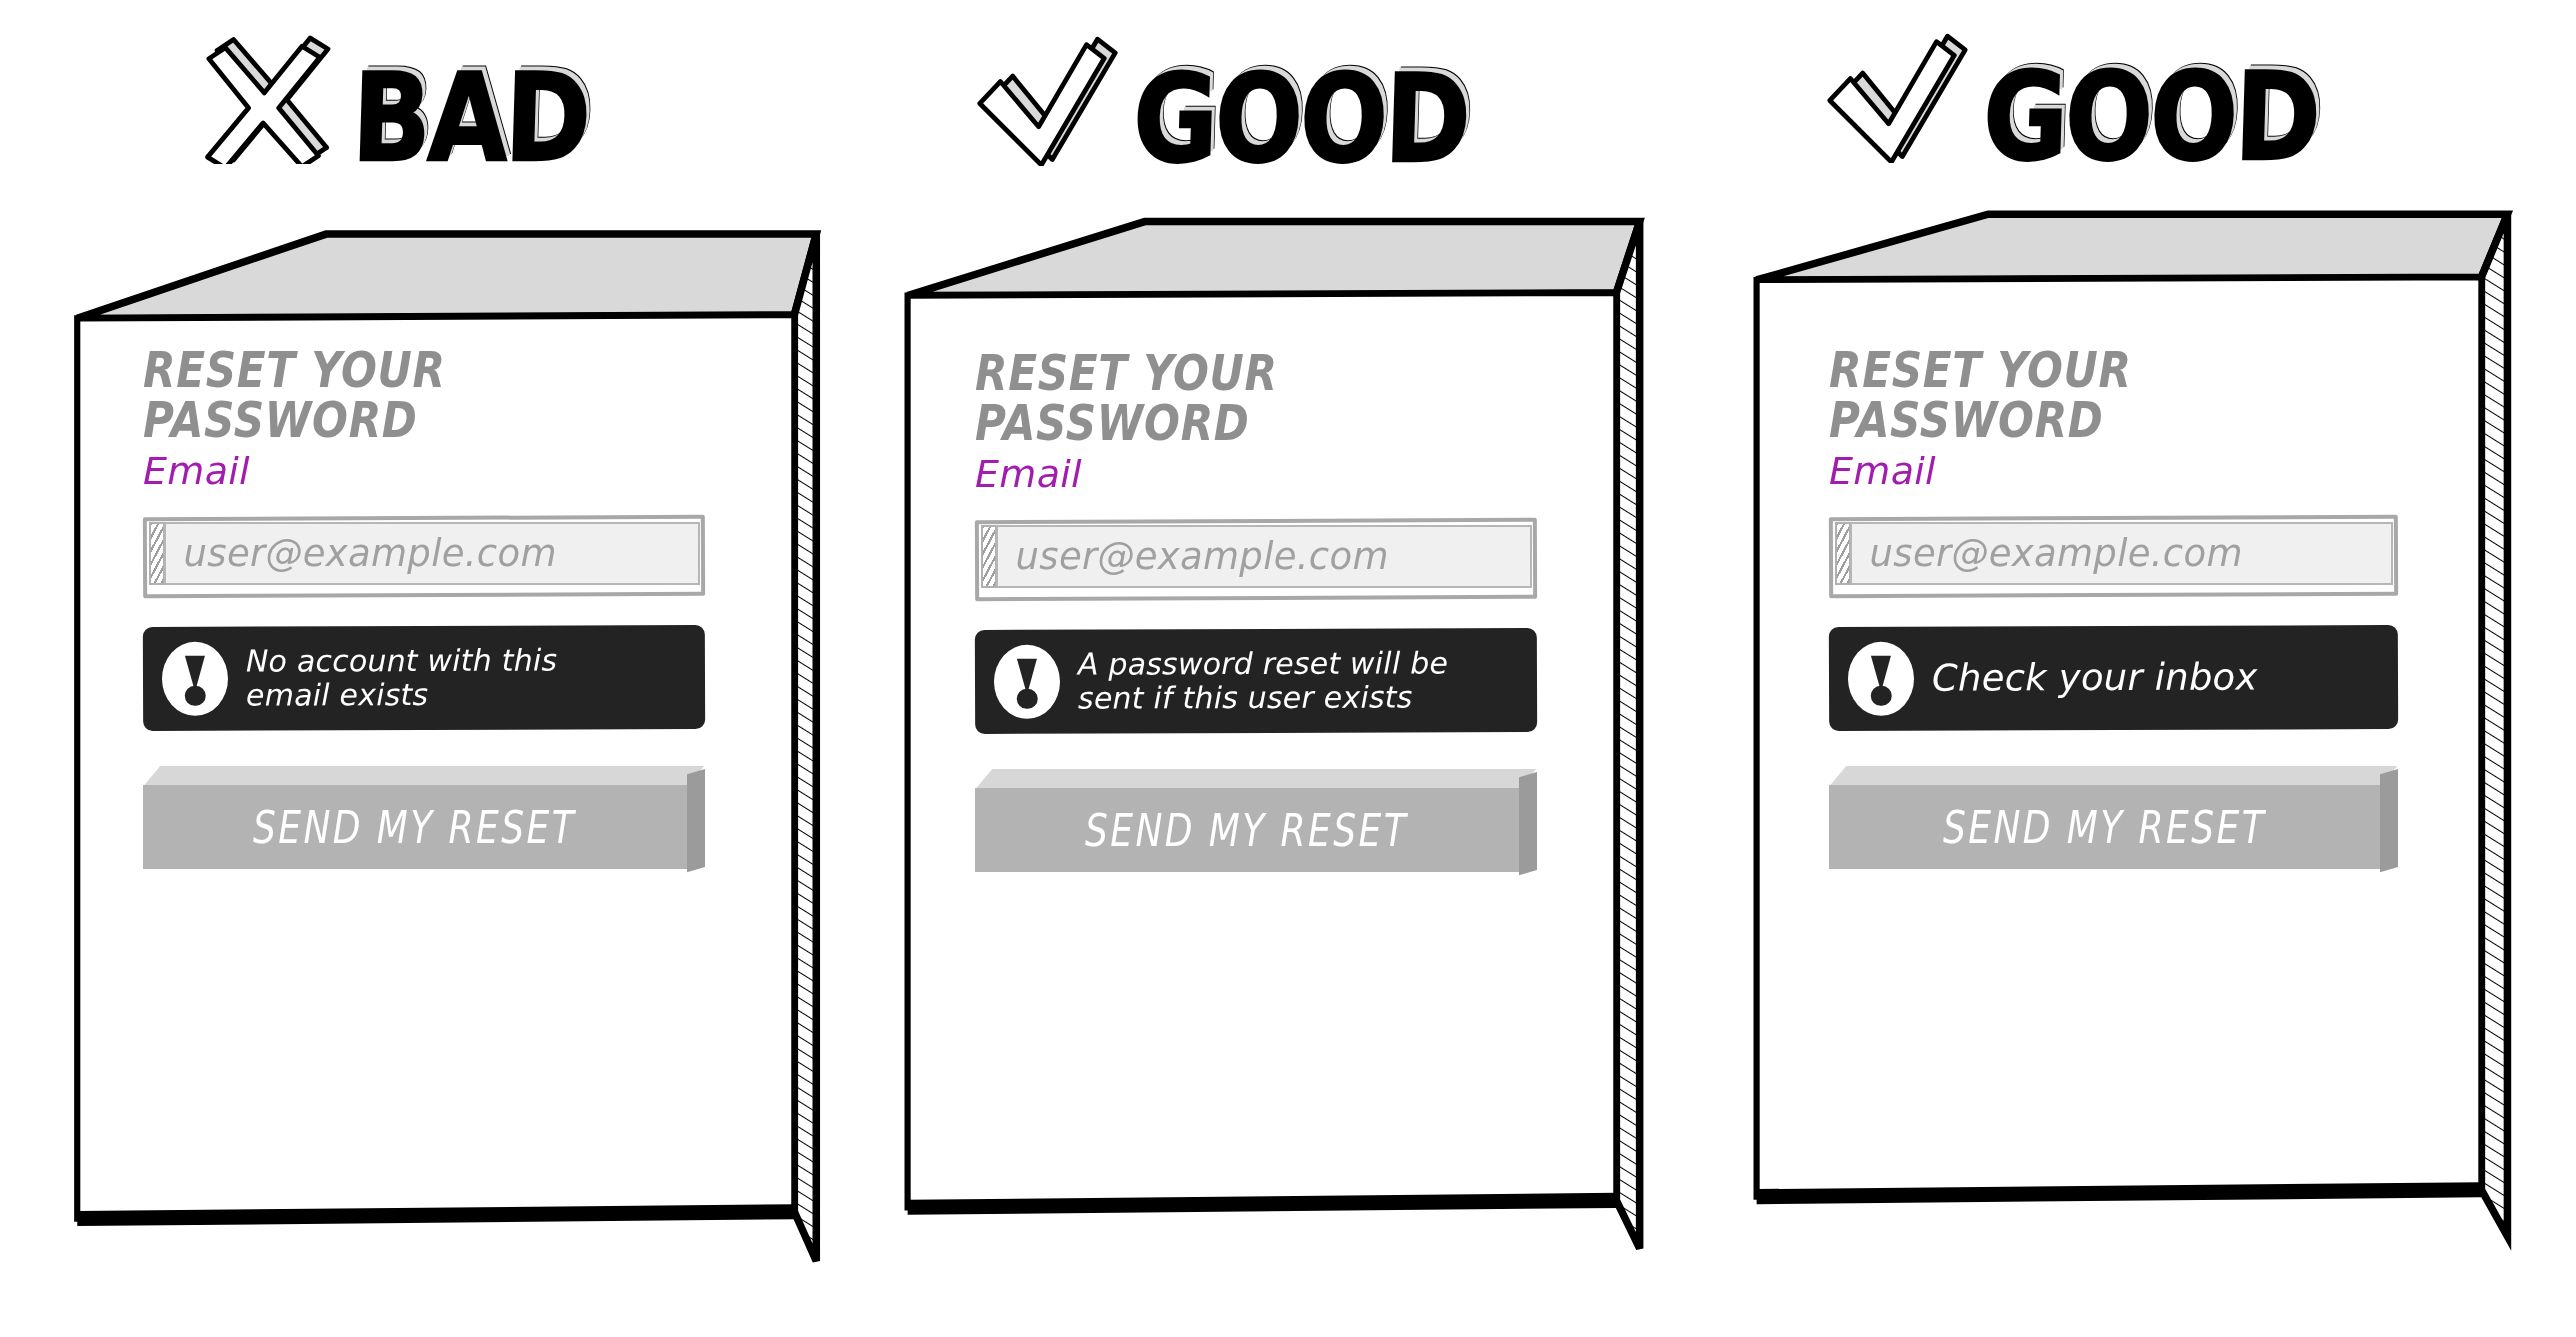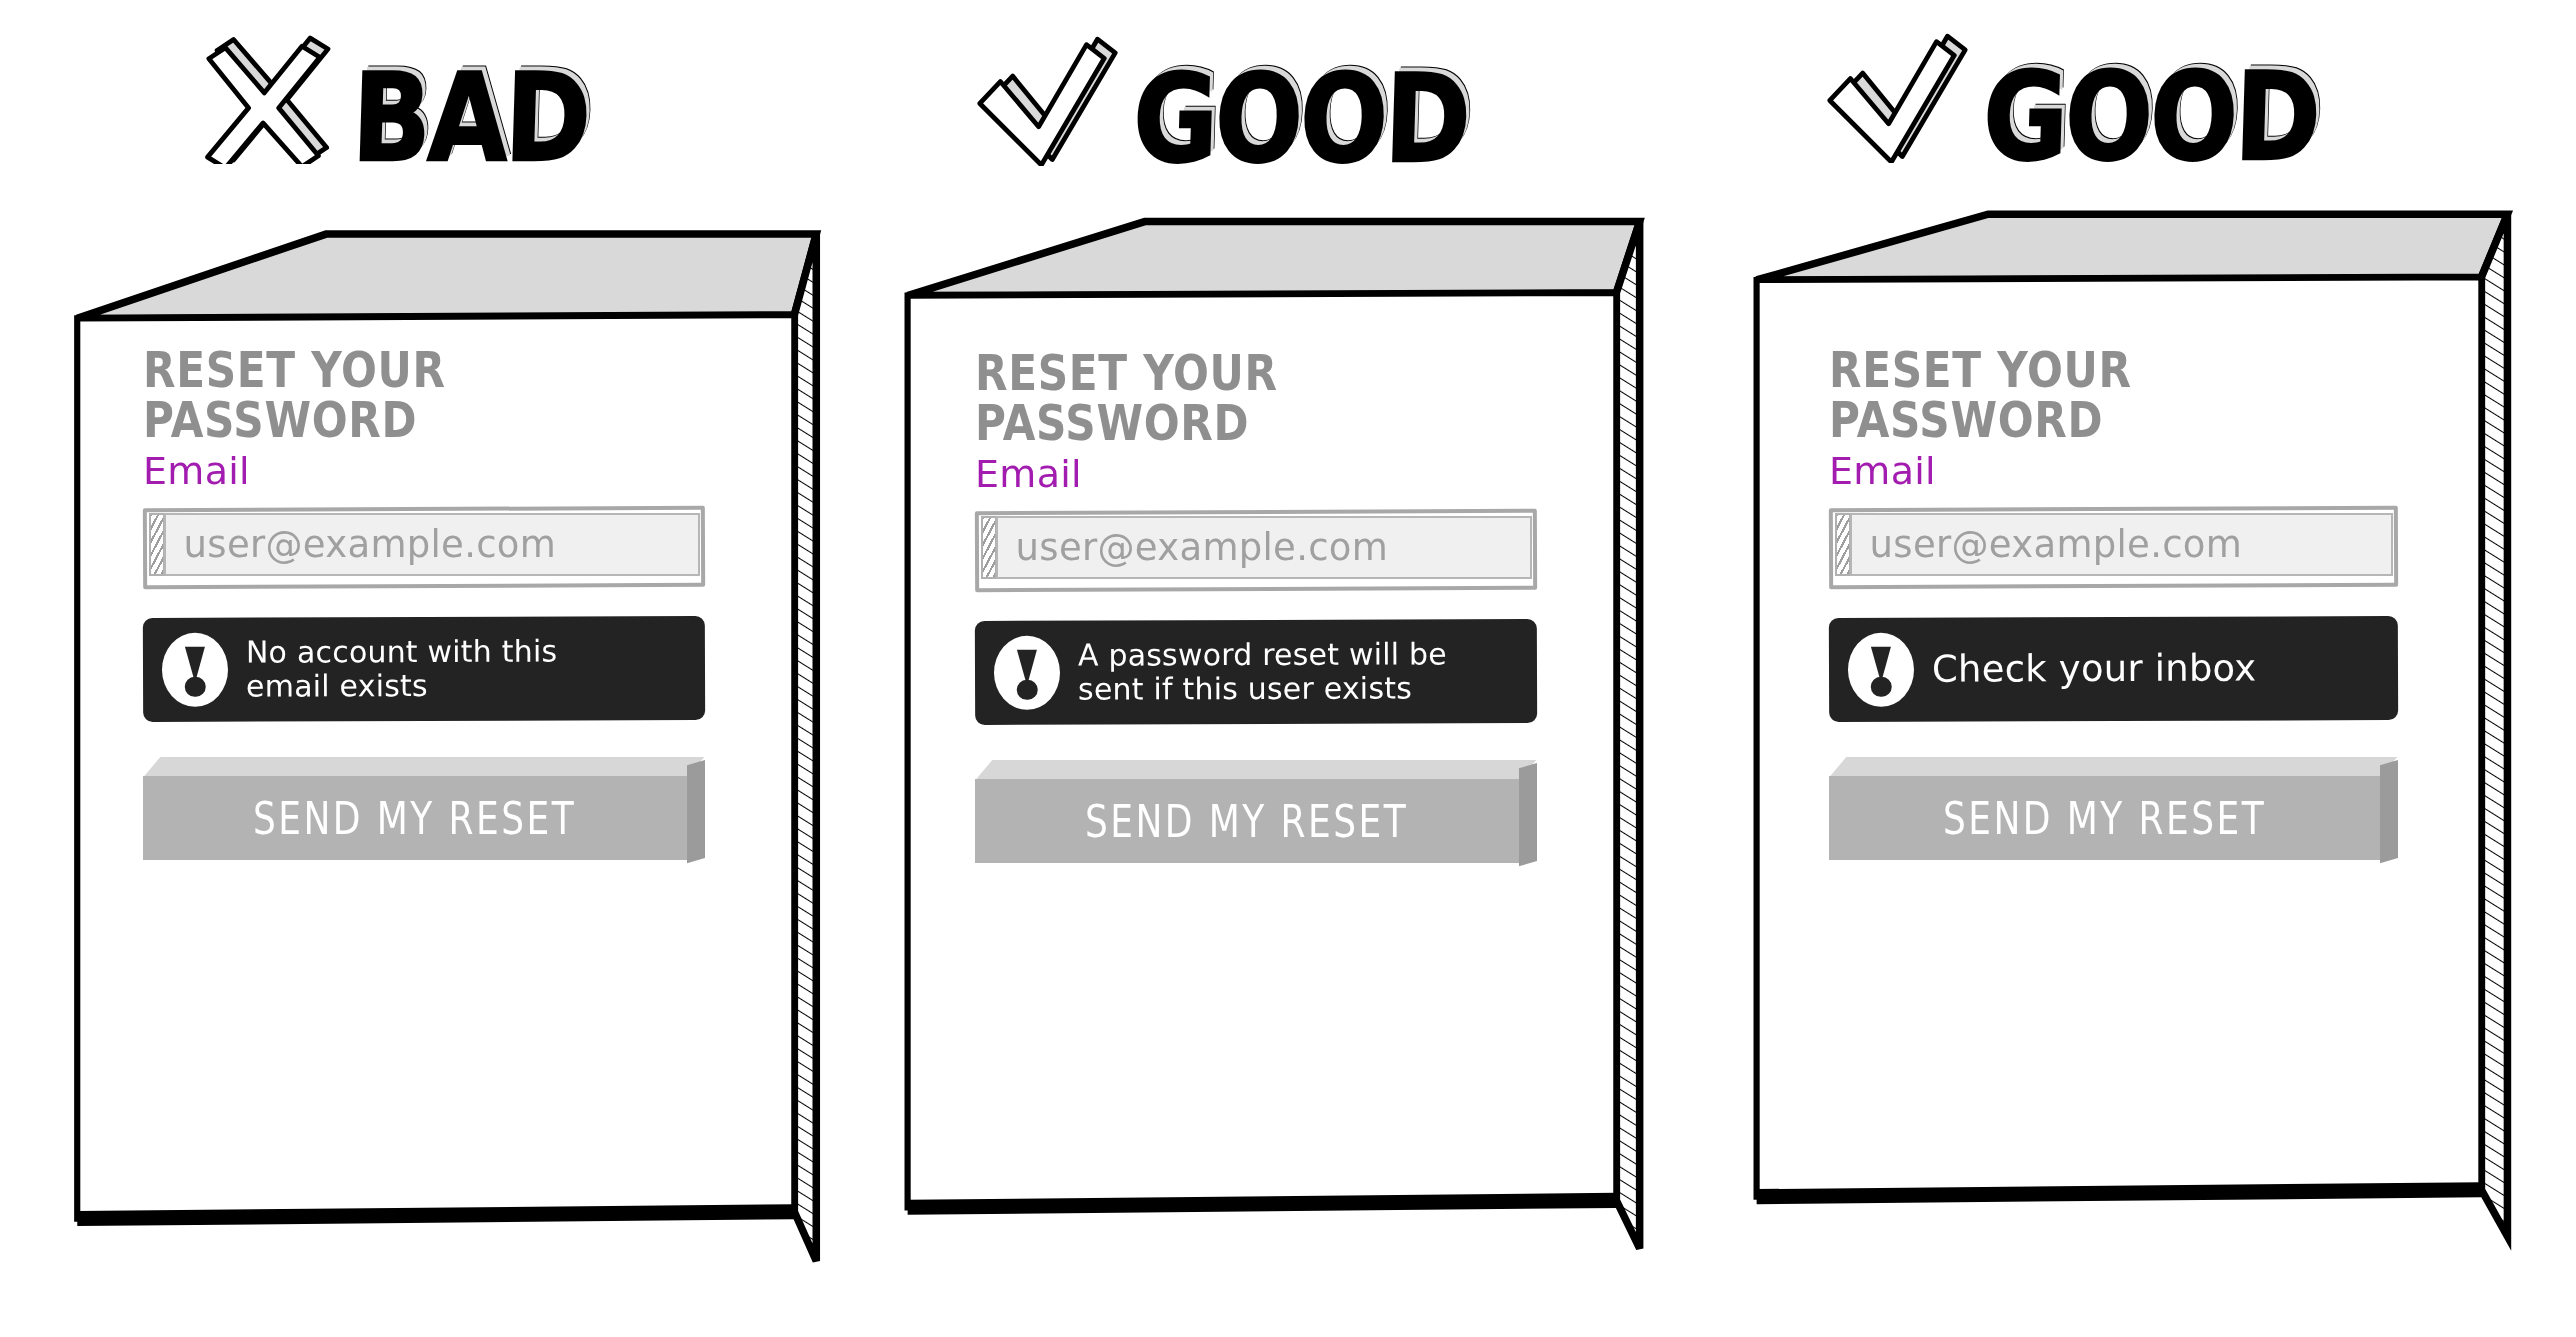--- a/index.html
+++ b/index.html
@@ -36,20 +36,21 @@
       4.8px -4.8px 0 #000,
       3.4px -3.4px 0 #d9d9d9;
     transform: scaleY(1.18) skewX(-2deg);
     transform-origin: bottom left;
     white-space: nowrap;
   }
 
   
   .card {
     position: absolute;
+    font-style: italic;
   }
   .card-3d {
     position: absolute;
     inset: 0;
   }
   .card-content {
     position: absolute;
     z-index: 6;
   }
 
@@ -71,21 +72,21 @@
     color: #a21caf;
     font-size: 38px;
     line-height: 1;
     margin-top: 18px;
     letter-spacing: 0.3px;
   }
 
   
   .input-wrap {
     position: relative;
-    margin-top: 17px;
+    margin-top: 26px;
     height: 81px;
   }
   .input-outer {
     position: absolute;
     left: 0; top: 0;
     right: 0; bottom: 0;
     border: 4.8px solid #a8a8a8;
     border-radius: 2.1px;
     background: #ffffff;
     box-sizing: border-box;

